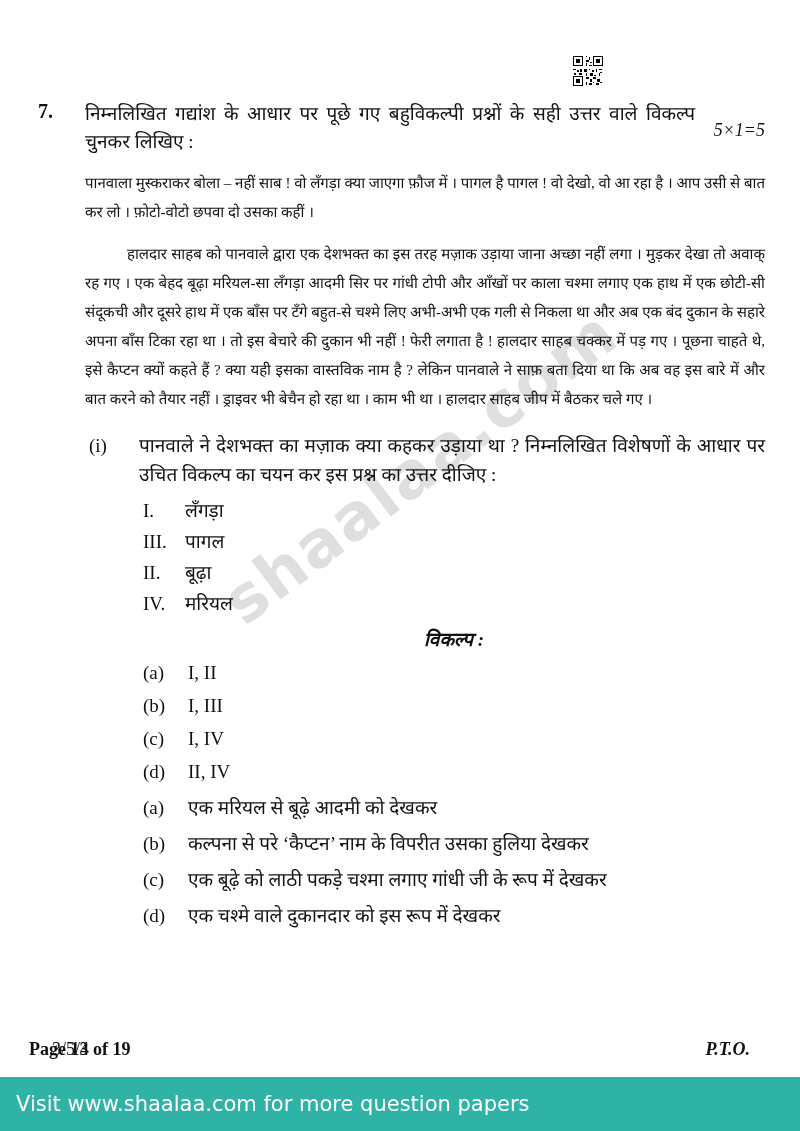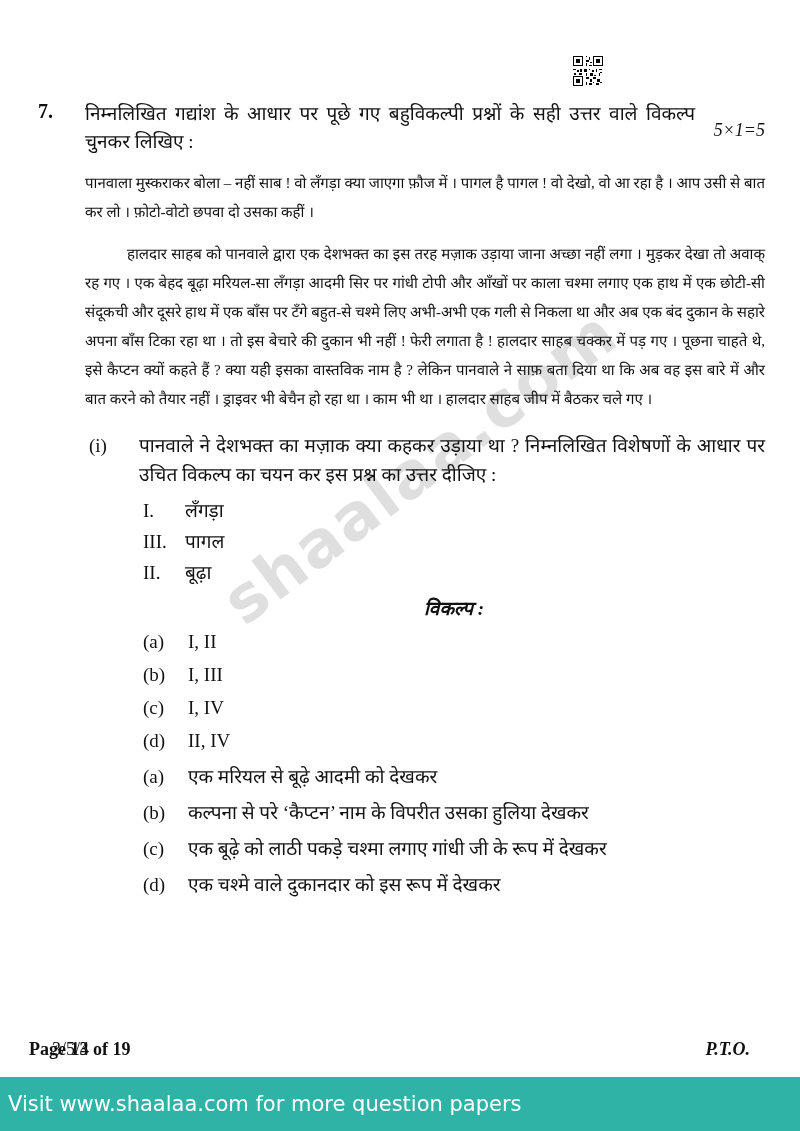--- a/index.html
+++ b/index.html
@@ -50,21 +50,21 @@
 
   .footer { position:absolute; left:0; right:0; bottom:68px; height:24px; font-size:18px; z-index:2; }
   .footer-left { position:absolute; left:52px; }
   .footer-center { position:absolute; left:0; right:0; font-weight:600;margin-left:29px; }
   .footer-center b { font-weight:800; }
   .footer-right { position:absolute; right:50px; font-weight:bold; font-style:italic; }
 
   .bottom-bar {
     position:absolute; left:0; right:0; bottom:0; height:54px;
     background:#2fb3a7; color:#ffffff;
-    display:flex; align-items:center; padding-left:8px;
+    display:flex; align-items:center; padding-left:16px;
     font-family:"DejaVu Sans","Liberation Sans",sans-serif; font-size:21px;
     z-index:3;
   }
 </style>
 </head>
 <body>
 
 <div class="sheet">
 
   <svg class="qr" viewBox="0 0 21 21" shape-rendering="crispEdges">
@@ -134,20 +134,24 @@
         <span>लँगड़ा</span>
       </div>
       <div class="roman-row">
         <span class="roman-label">III.</span>
         <span>पागल</span>
       </div>
       <div class="roman-row">
         <span class="roman-label">II.</span>
         <span>बूढ़ा</span>
       </div>
+      <div class="roman-row">
+        <span class="roman-label">IV.</span>
+        <span>मरियल</span>
+      </div>
     </div>
 
     <div class="vikalp">विकल्प :</div>
 
     <div class="options">
       <div class="opt-row">
         <span class="opt-label">(a)</span>
         <span class="opt-text">I, II</span>
       </div>
       <div class="opt-row">

